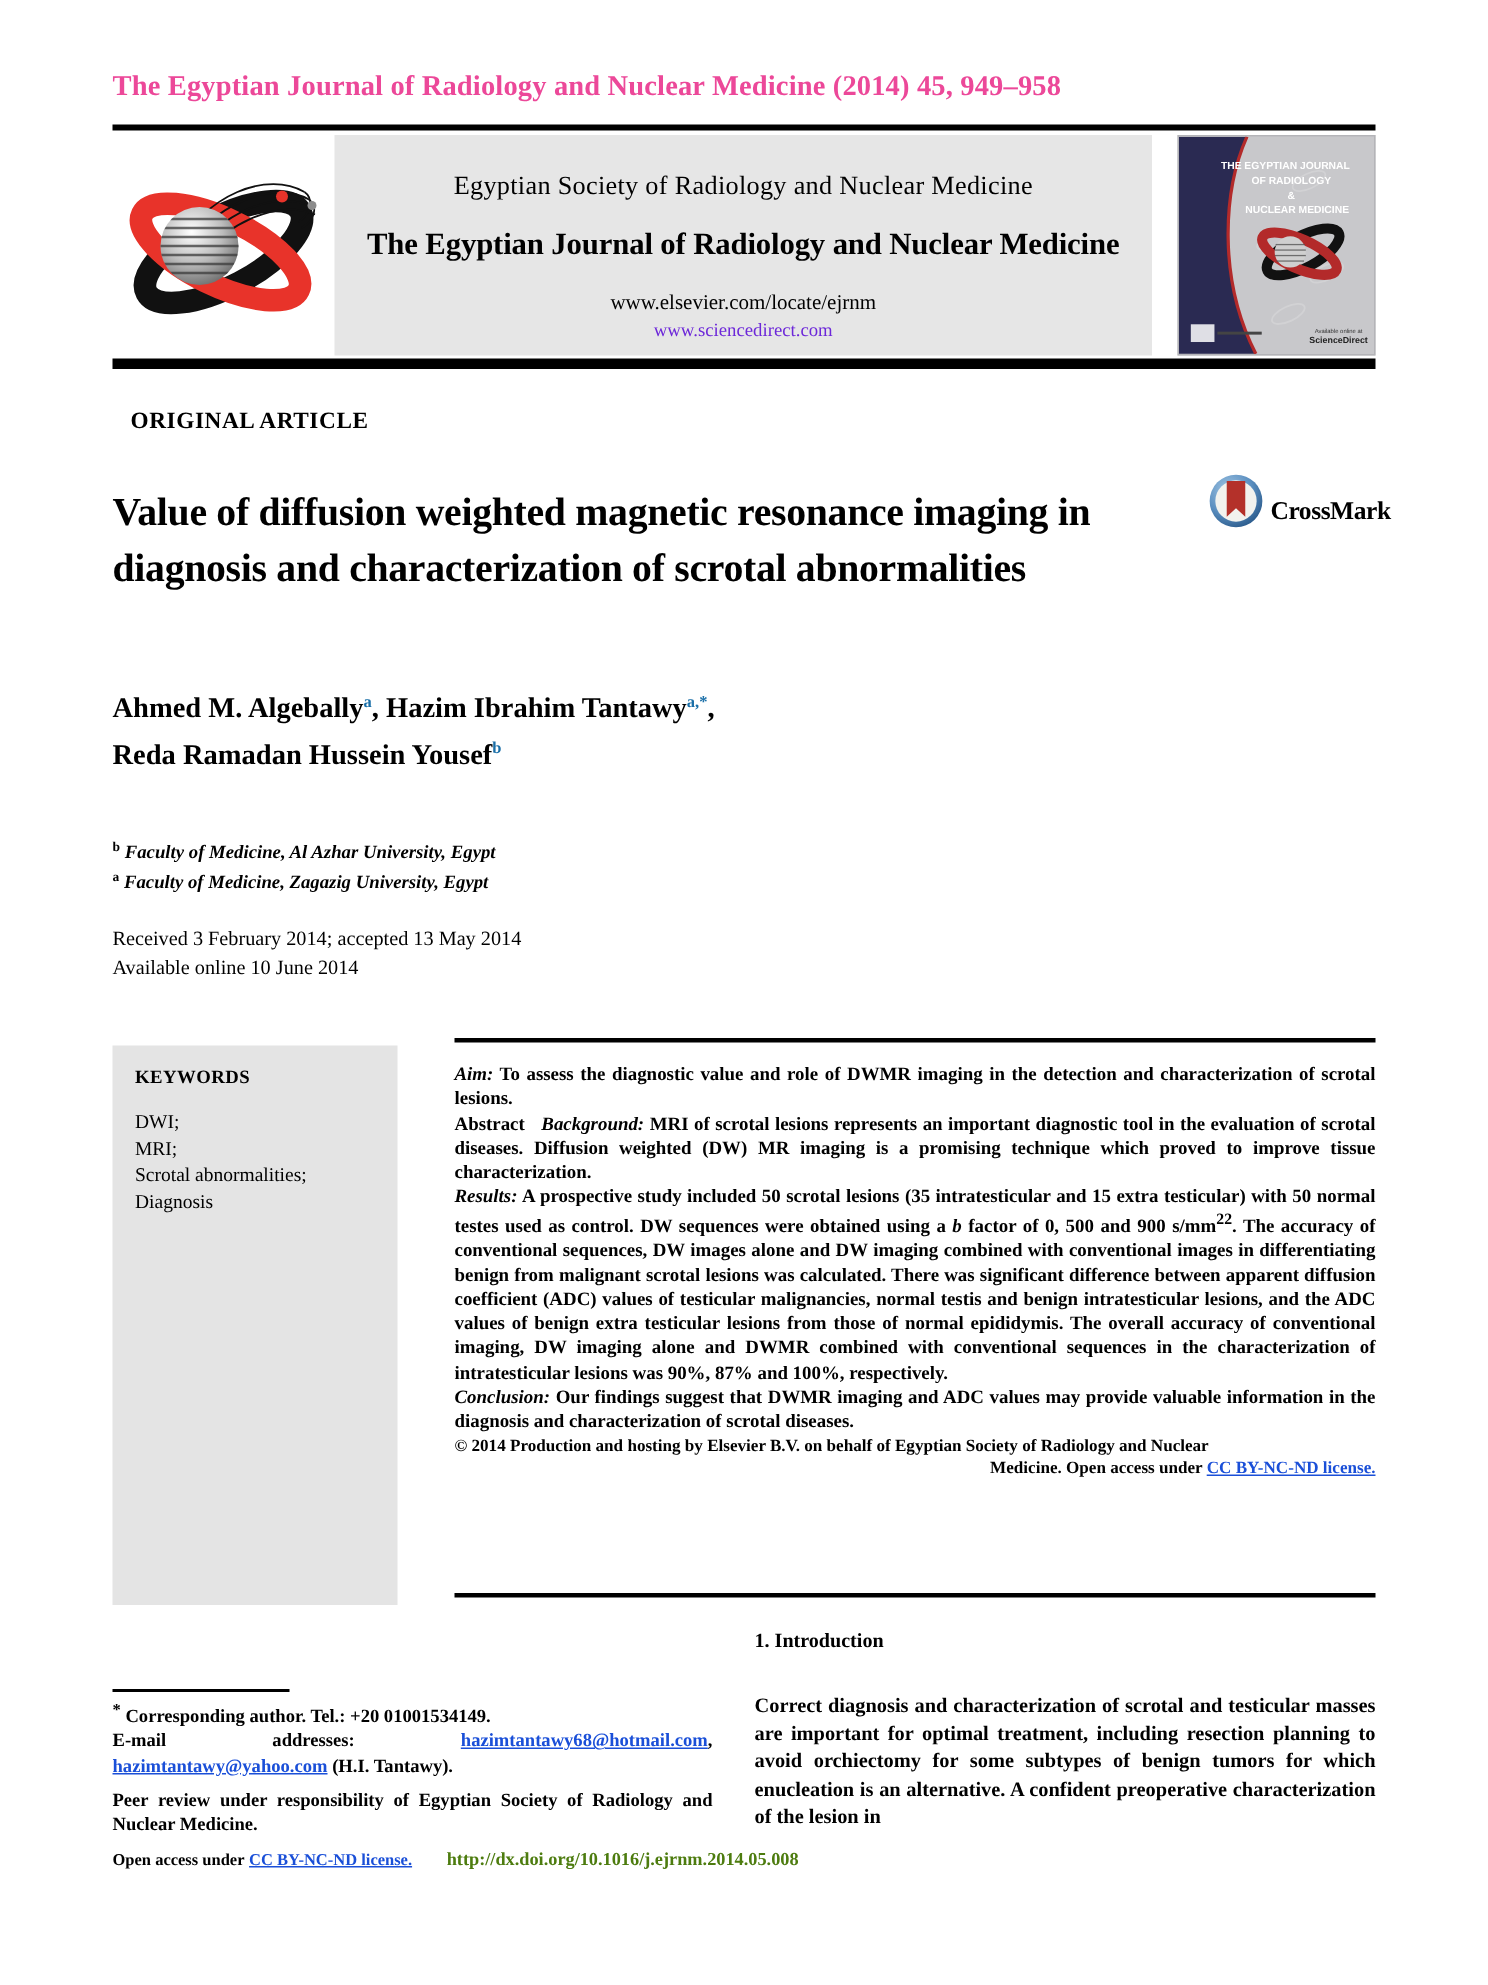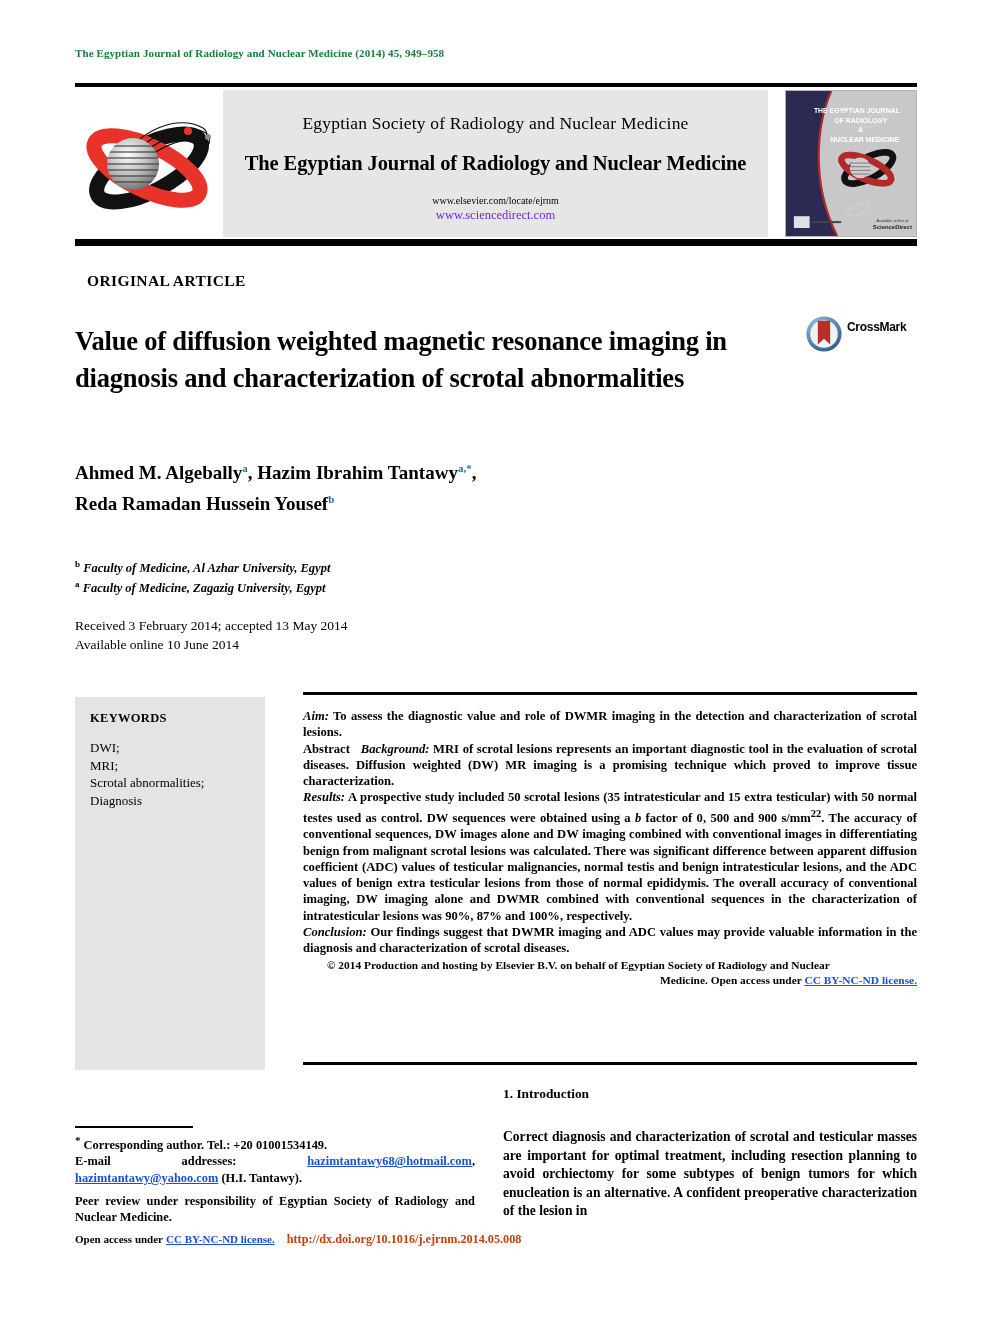--- a/index.html
+++ b/index.html
@@ -20,22 +20,22 @@
     inset: 0;
   }
 
   
   .running-head {
     position: absolute;
     left: 75px;
     top: 47px;
     font-family: "Liberation Serif", serif;
     font-weight: bold;
-    font-size: 11px;
-    color: #15803d;
+    font-size: 19px;
+    color: #ec4899;
     letter-spacing: 0.1px;
   }
 
   
   .rule-top {
     position: absolute;
     left: 75px;
     top: 83px;
     width: 842px;
     height: 4px;
@@ -83,21 +83,21 @@
   }
   .hc-journal {
     margin-top: 18px;
     font-size: 20.5px;
     font-weight: bold;
     font-family: "Liberation Serif", serif;
     letter-spacing: -0.1px;
   }
   .hc-url1 {
     margin-top: 20px;
-    font-size: 10px;
+    font-size: 14px;
   }
   .hc-url2 {
     margin-top: 2px;
     font-size: 12.5px;
     color: #6d28d9;
   }
   .journal-cover {
     position: absolute;
     left: 710px;
     top: 0px;
@@ -131,24 +131,24 @@
   .crossmark {
     position: absolute;
     left: 805px;
     top: 315px;
     width: 112px;
     height: 40px;
   }
   .crossmark-label {
     position: absolute;
     left: 42px;
-    top: 5px;
-    font-size: 12px;
-    font-weight: bold;
-    font-family: Liberation Sans, sans-serif;
+    top: 16px;
+    font-size: 17px;
+    font-weight: bold;
+    font-family: Liberation Serif, serif;
     letter-spacing: -0.3px;
   }
 
   
   .authors {
     position: absolute;
     left: 75px;
     top: 455px;
     width: 780px;
     font-size: 19px;
@@ -250,21 +250,20 @@
   .abstract .copy {
     display: block;
     margin-top: 1px;
     font-size: 11.4px;
     line-height: 15px;
     text-align: right;
   }
   .abstract .copy .lead {
     display: block;
     text-align: left;
-    margin-left: 24px;
   }
   .link-u {
     color: #1a4fd8;
     text-decoration: underline;
   }
 
   
   .foot-rule {
     position: absolute;
     left: 75px;
@@ -314,23 +313,23 @@
     top: 1231px;
     width: 845px;
     font-size: 12.2px;
     line-height: 17px;
     font-weight: bold;
   }
   .legal .small {
     font-size: 11px;
   }
   .legal .doi {
-    color: #c2410c;
+    color: #4d7c0f;
     font-size: 12.2px;
-    margin-left: 9px;
+    margin-left: 20px;
   }
 </style>
 </head>
 <body>
 
 <div class="page">
 
   <div class="running-head">The Egyptian Journal of Radiology and Nuclear Medicine (2014) 45, 949–958</div>
 
   <div class="rule-top"></div>

